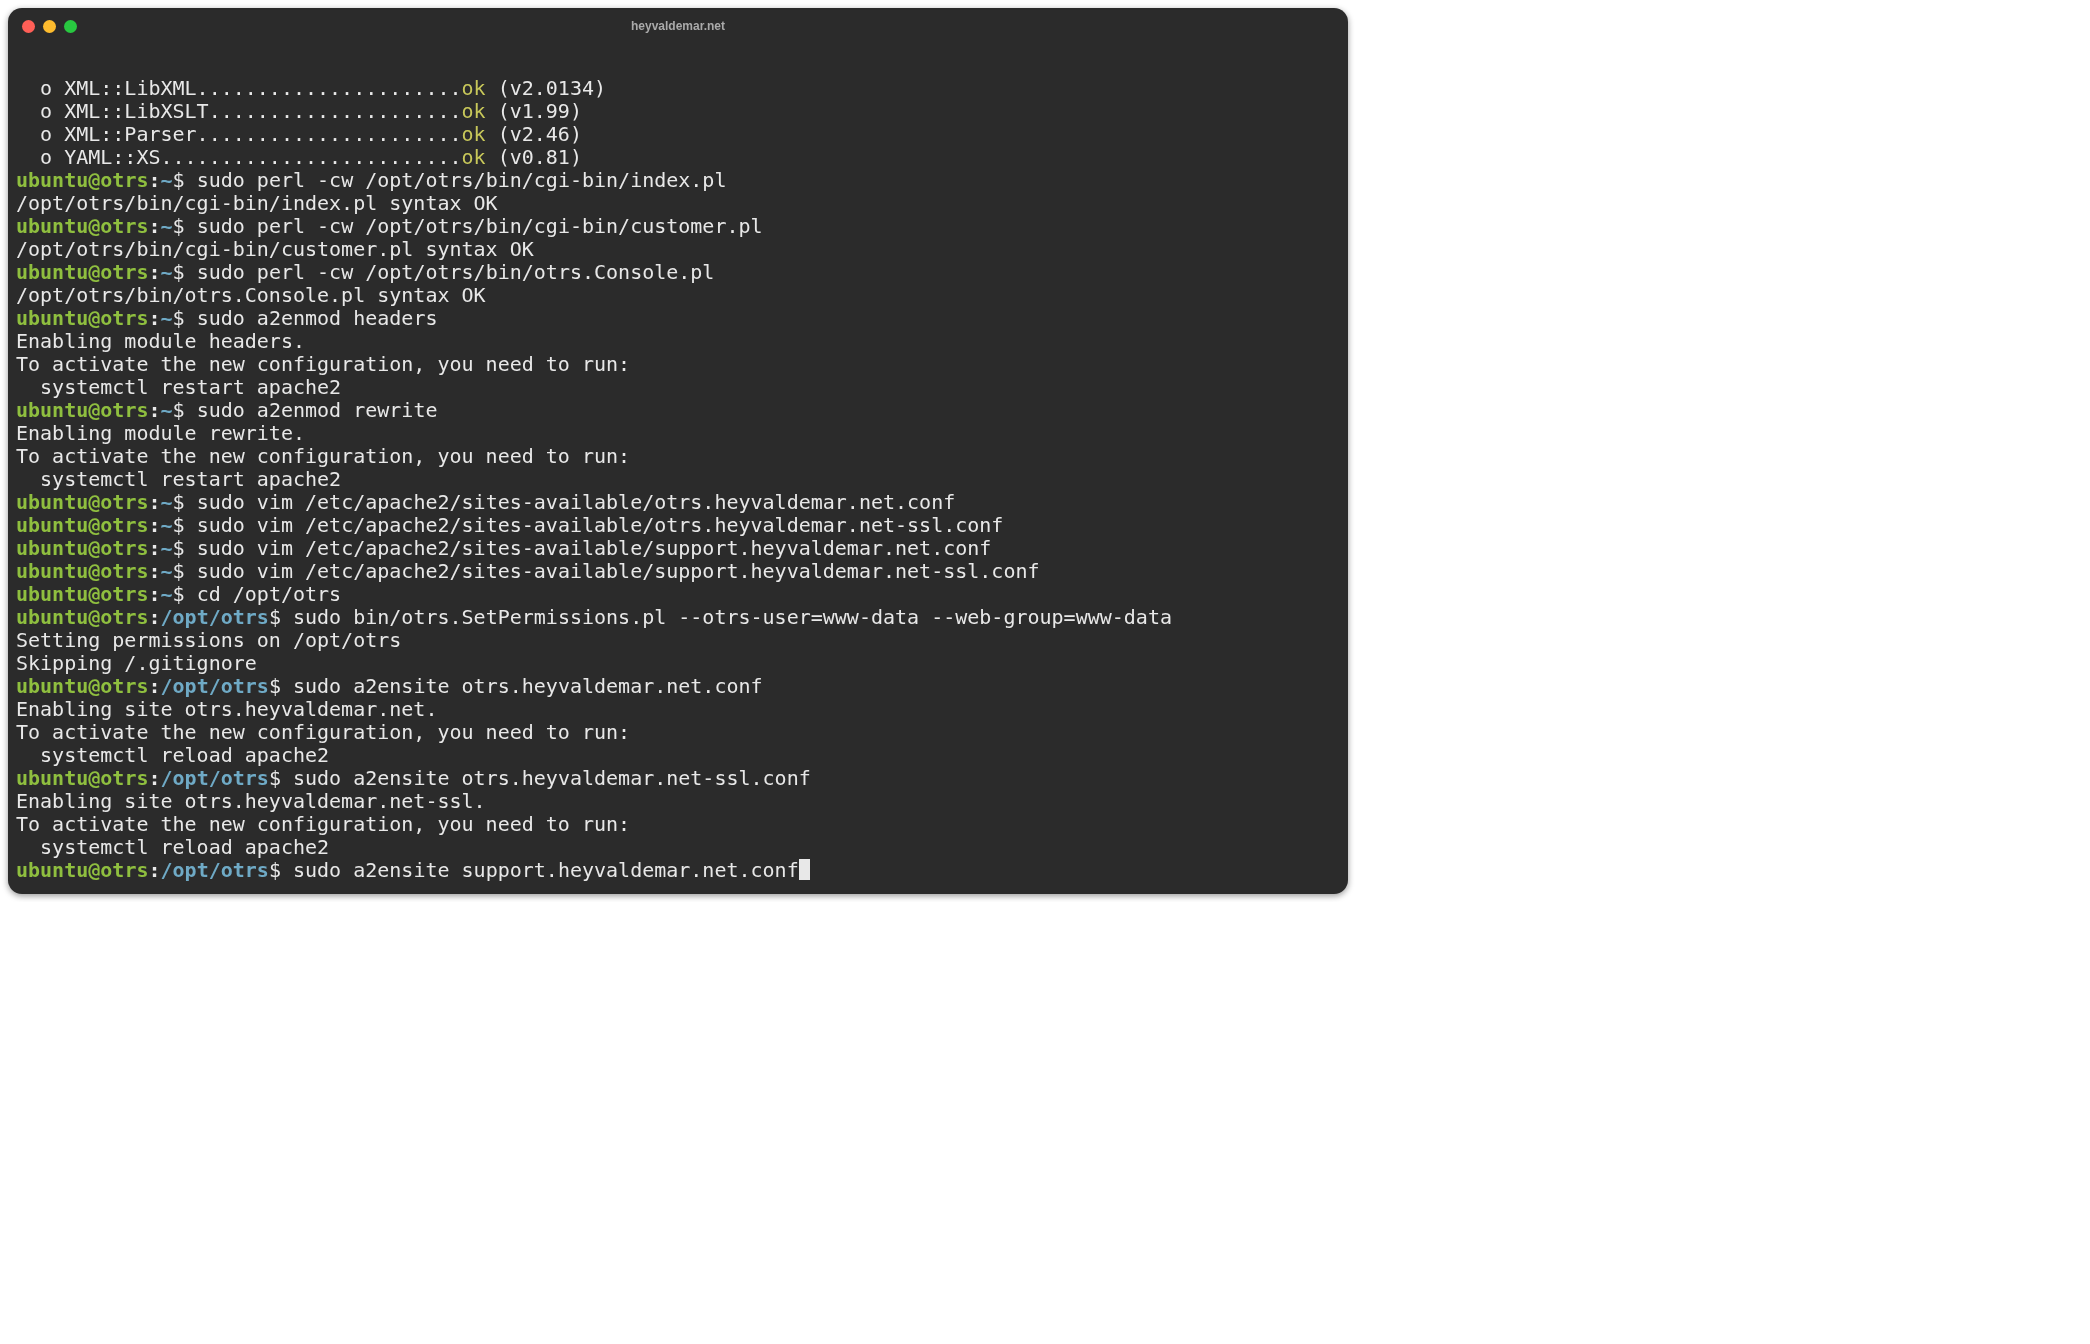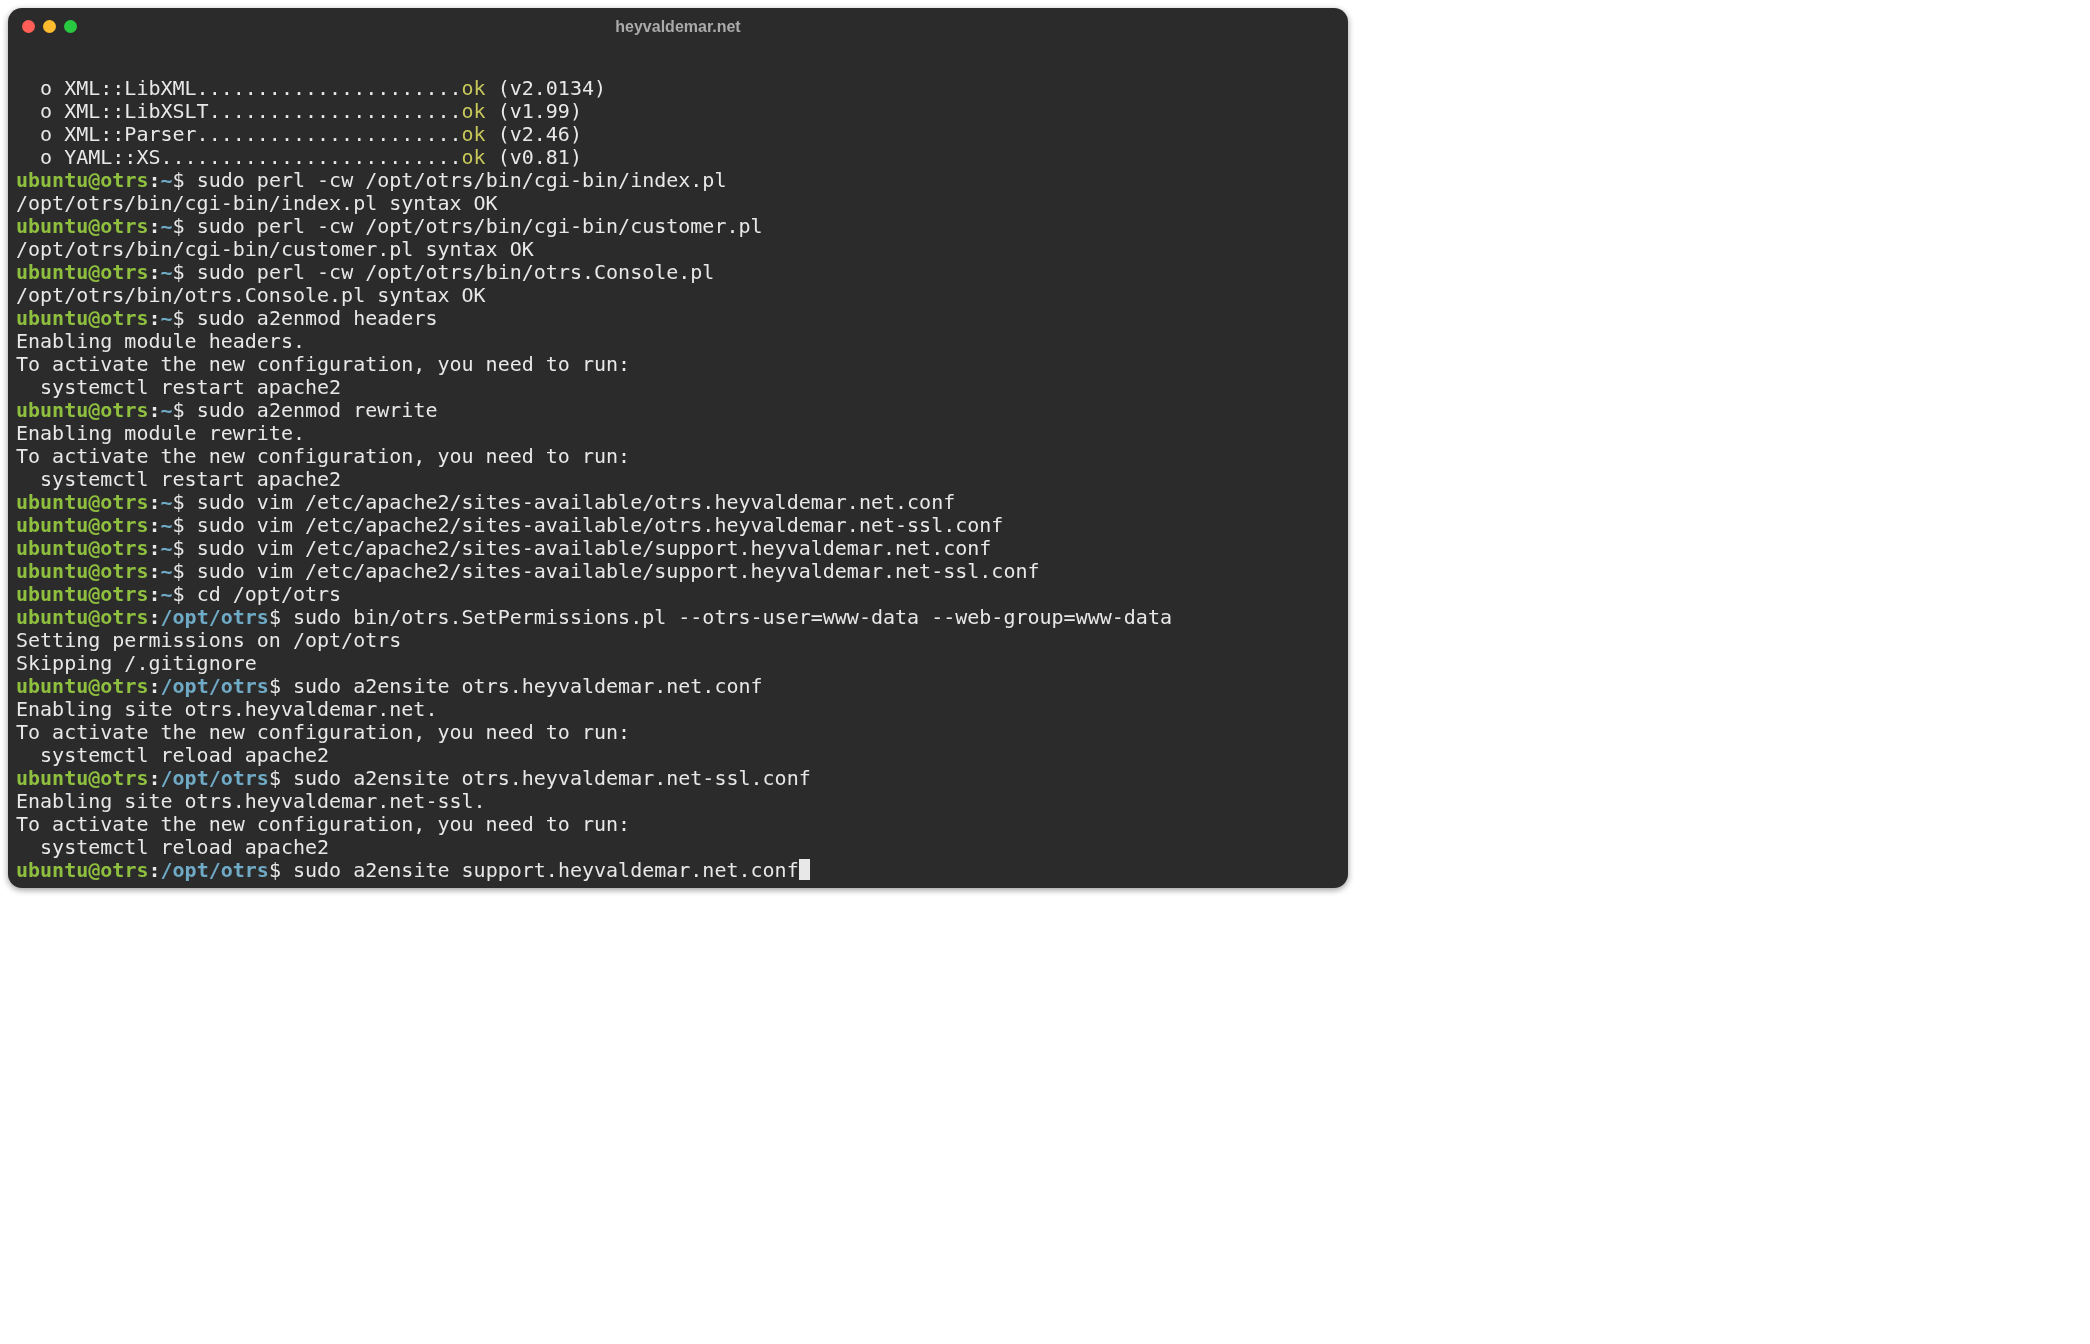--- a/index.html
+++ b/index.html
@@ -39,25 +39,25 @@
   .dot.yellow { background: #febc2e; }
   .dot.green { background: #28c840; }
   .title {
     position: absolute;
     left: 0;
     right: 0;
     text-align: center;
     color: #aaaaaa;
     font-family: -apple-system, "Helvetica Neue", Arial, sans-serif;
     font-weight: 600;
-    font-size: 16px;
+    font-size: 12px;
     pointer-events: none;
   }
   .term {
-    padding: 10px 8px 6px 8px;
+    padding: 10px 8px 12px 8px;
     white-space: pre;
   }
   .c-user { color: #8fbf3f; font-weight: bold; }
   .c-host { color: #8fbf3f; font-weight: bold; }
   .c-colon { color: #e8e8e8; font-weight: bold; }
   .c-path { color: #6faac6; font-weight: bold; }
   .c-dollar { color: #e8e8e8; }
   .c-cmd { color: #e8e8e8; }
   .c-ok { color: #c8c85a; }
   .c-plain { color: #e8e8e8; }

